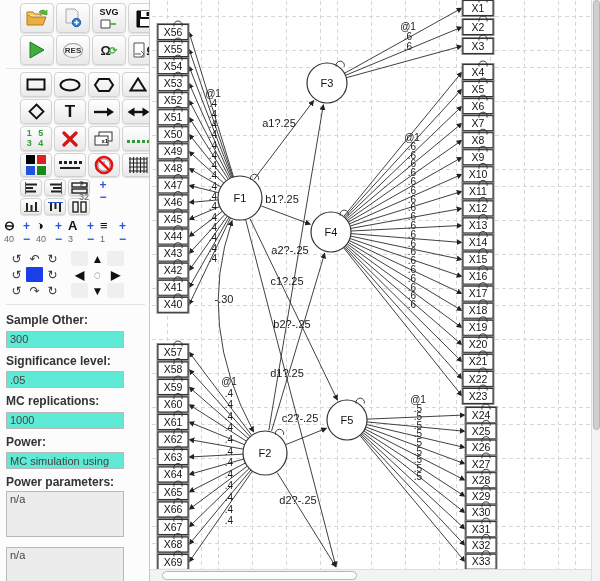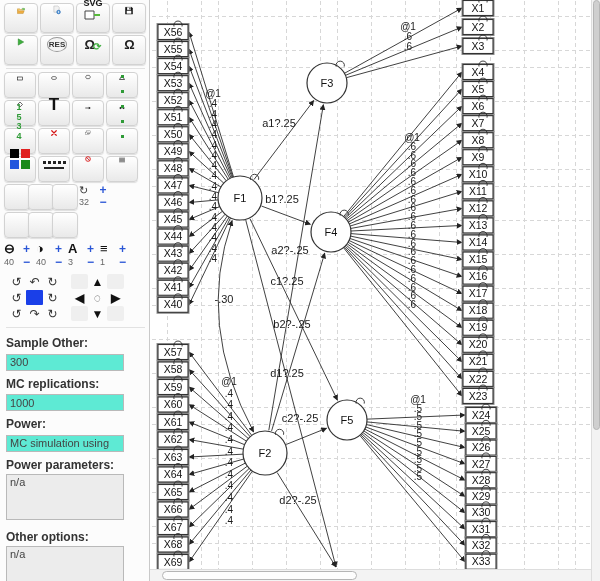--- a/index.html
+++ b/index.html
@@ -3,23 +3,23 @@
 <meta charset="utf-8">
 <style>
   html,body{margin:0;padding:0;background:#fff;}
   *{box-sizing:border-box;font-family:"Liberation Sans",sans-serif;}
   .app{position:relative;width:600px;height:581px;overflow:hidden;background:#fff;}
 
   
   .panel{position:absolute;left:0;top:0;width:150px;height:581px;background:#fcfcfc;
          border-right:1px solid #c9c9c9;padding:3px 2px 0 4px;overflow:hidden;}
   .sep{border:none;border-top:1px solid #e2e2e2;margin:3px 2px;}
-  .tb{display:flex;align-items:flex-end;justify-content:center;
+  .tb{display:flex;align-items:center;justify-content:center;
       background:linear-gradient(#ffffff,#e9e9e9);border:1px solid #d2d2d2;border-radius:4px;
-      box-shadow:0 1px 1px rgba(0,0,0,.12);padding:12px;cursor:pointer;}
+      box-shadow:0 1px 1px rgba(0,0,0,.12);padding:0;cursor:pointer;margin-left:16px;}
   .file-grid{display:grid;grid-template-columns:repeat(4,34px);gap:2px;}
   .file-grid .tb{width:34px;height:30px;}
   .shape-grid{display:grid;grid-template-columns:repeat(4,32px);gap:2px;margin-top:2px;}
   .shape-grid .tb{width:32px;height:25px;}
   .style-grid{display:grid;grid-template-columns:repeat(4,32px);gap:2px;margin-top:2px;}
   .style-grid .tb{width:32px;height:24px;}
   .glyph{font-weight:bold;font-size:15px;color:#111;line-height:1;}
   .nums{font-size:9px;font-weight:bold;color:#2f9b37;line-height:1.05;text-align:center;letter-spacing:2px;}
   .svgtxt{font-size:9px;font-weight:bold;color:#111;}
   .restxt{font-size:8px;font-weight:bold;color:#333;border:1.5px solid #999;border-radius:50%;padding:2px 1px;background:#f4f4f4;}
@@ -338,33 +338,36 @@
     </div>
 
     <hr class="sep" style="margin-top:6px">
 
     <div class="form">
       <div class="fld">
         <label>Sample Other:</label>
         <input type="text" value="300" style="">
       </div>
       <div class="fld">
+        <label>Significance level:</label>
+        <input type="text" value=".05" style="">
+      </div>
+      <div class="fld">
         <label>MC replications:</label>
         <input type="text" value="1000" style="">
       </div>
       <div class="fld">
         <label>Power:</label>
         <input type="text" value="MC simulation using" style="">
       </div>
       <div class="fld">
         <label>Power parameters:</label>
         <textarea style="">n/a</textarea>
       </div>
       <div class="fld">
-        <label>Other options:</label>
         <textarea style="">n/a</textarea>
       </div>
     </div>
   </aside>
 
   <main class="canvas">
     <svg id="diagram-svg" width="441" height="569" viewBox="0 0 441 569">
         <defs>
           <marker id="arr" viewBox="0 0 10 10" refX="9" refY="5" markerWidth="6.5" markerHeight="6.5" orient="auto-start-reverse">
             <path d="M0,0L10,5L0,10z" fill="#222"></path>

